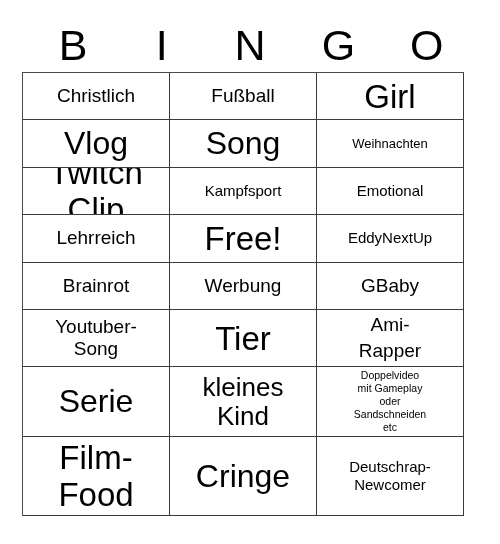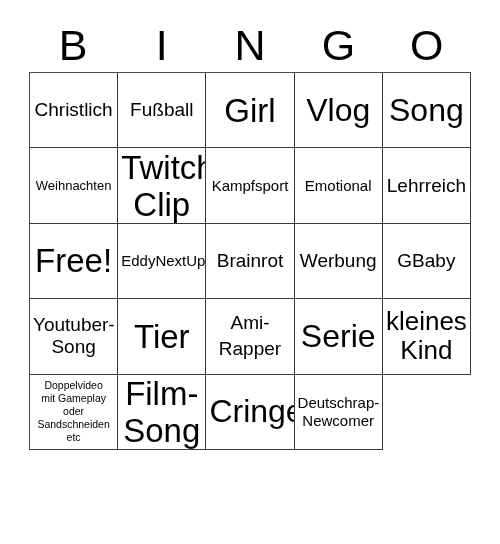--- a/index.html
+++ b/index.html
@@ -39,27 +39,27 @@
     line-height: 50px;
     font-weight: 400;
     letter-spacing: 0px;
     color: #000;
     user-select: none;
   }
 
   
   .grid {
     position: absolute;
-    left: 29px;
+    left: 22px;
     top: 72px;
     width: 442px;
-    height: 378px;
+    height: 444px;
     box-sizing: border-box;
     display: grid;
-    grid-template-columns: repeat(5, 1fr);
+    grid-template-columns: repeat(3, 1fr);
     grid-template-rows: repeat(5, 1fr);
     border-top: 1px solid #4a4a4a;
     border-left: 1px solid #4a4a4a;
     background: #ffffff;
   }
 
   .cell {
     box-sizing: border-box;
     border-right: 1px solid #3a3a3a;
     border-bottom: 1px solid #3a3a3a;
@@ -173,21 +173,21 @@
       </div>
     <div class="cell fs-tiny">
         <span class="txt">Doppelvideo
 mit Gameplay
 oder
 Sandschneiden
 etc</span>
       </div>
     <div class="cell fs-xxl">
         <span class="txt">Film-
-Song</span>
+Food</span>
       </div>
     <div class="cell fs-xl">
         <span class="txt">Cringe</span>
       </div>
     <div class="cell fs-xs">
         <span class="txt">Deutschrap-
 Newcomer</span>
       </div>
 
   </div>

